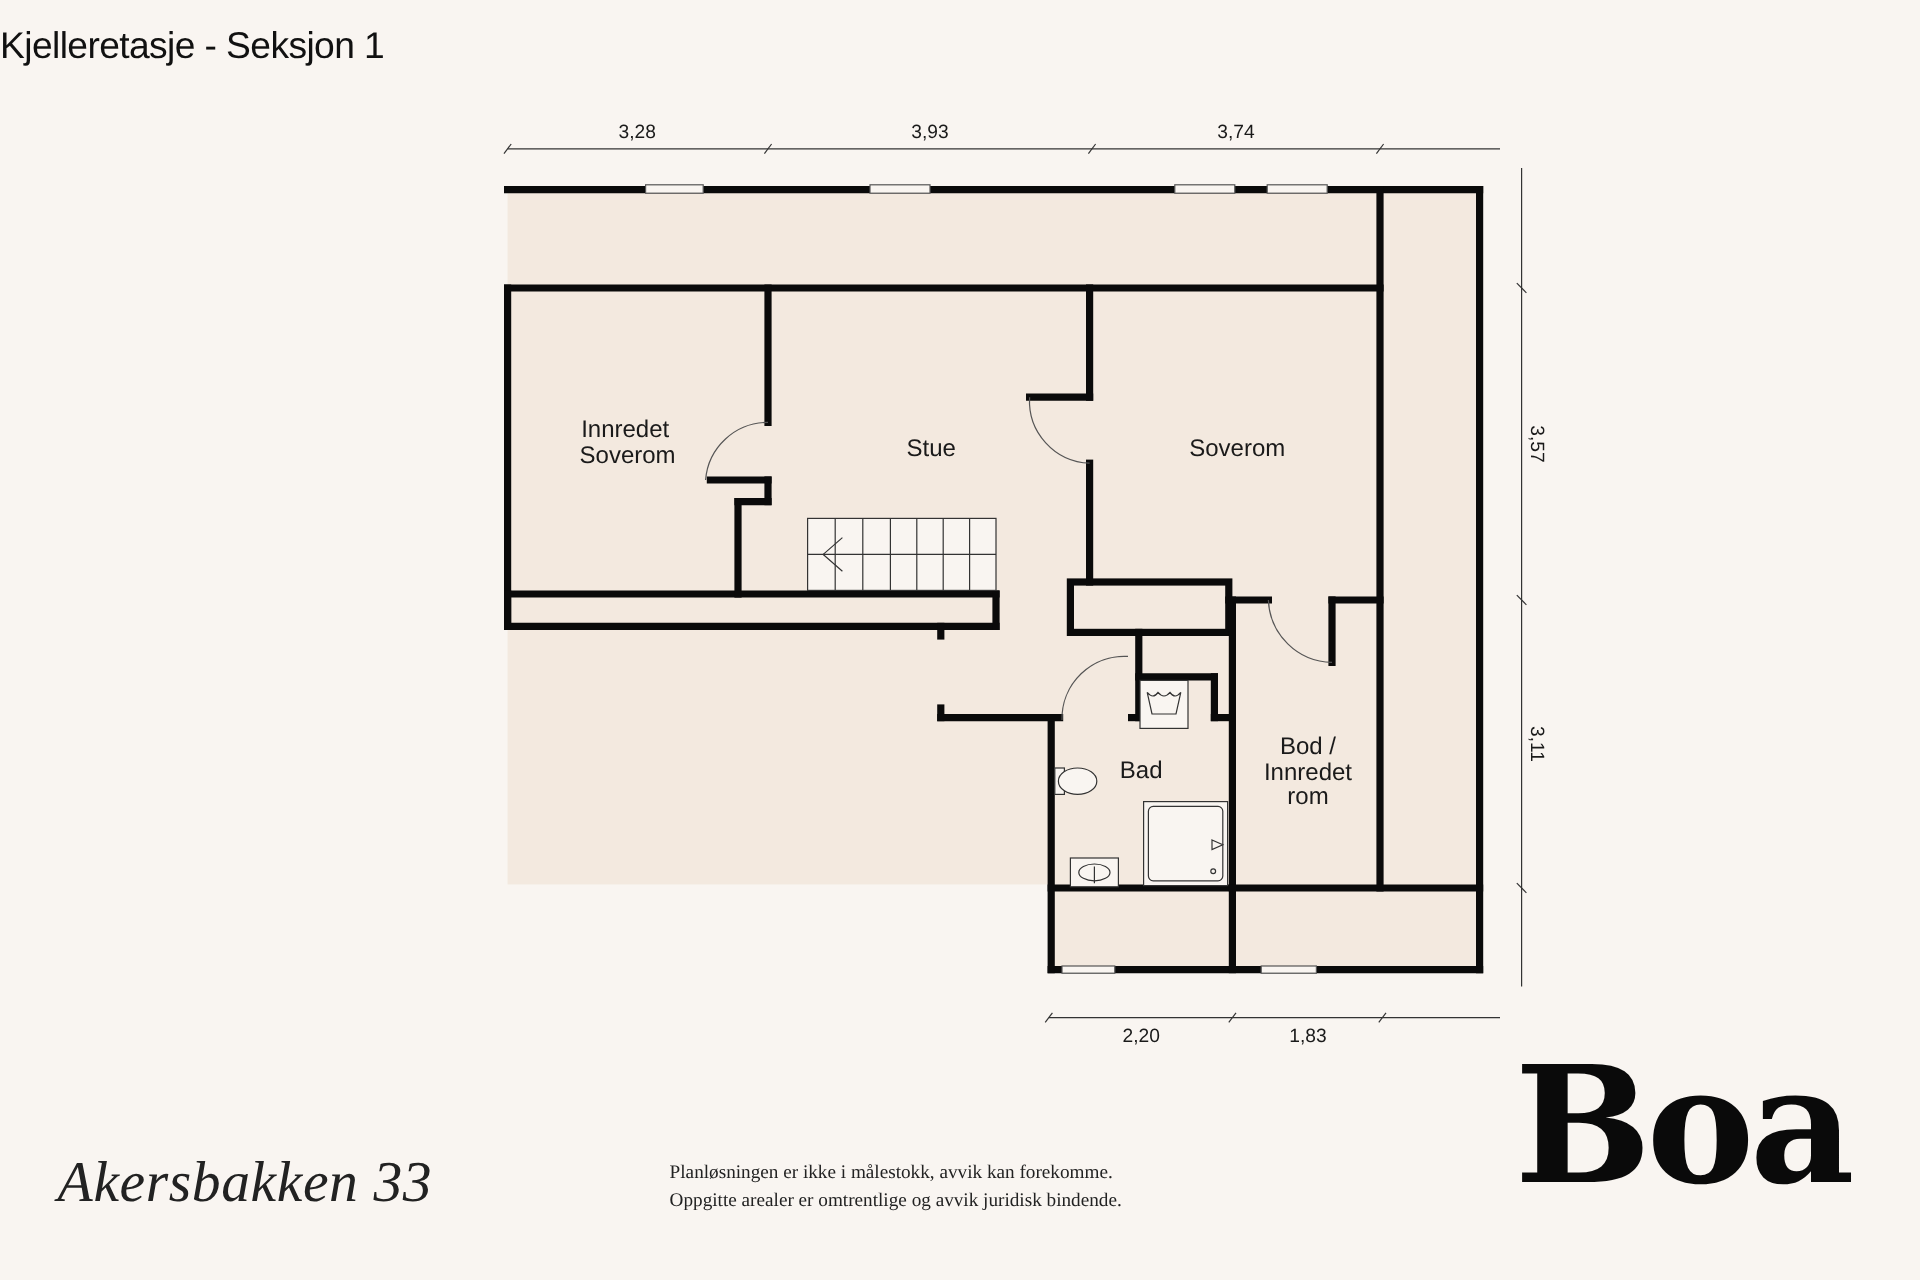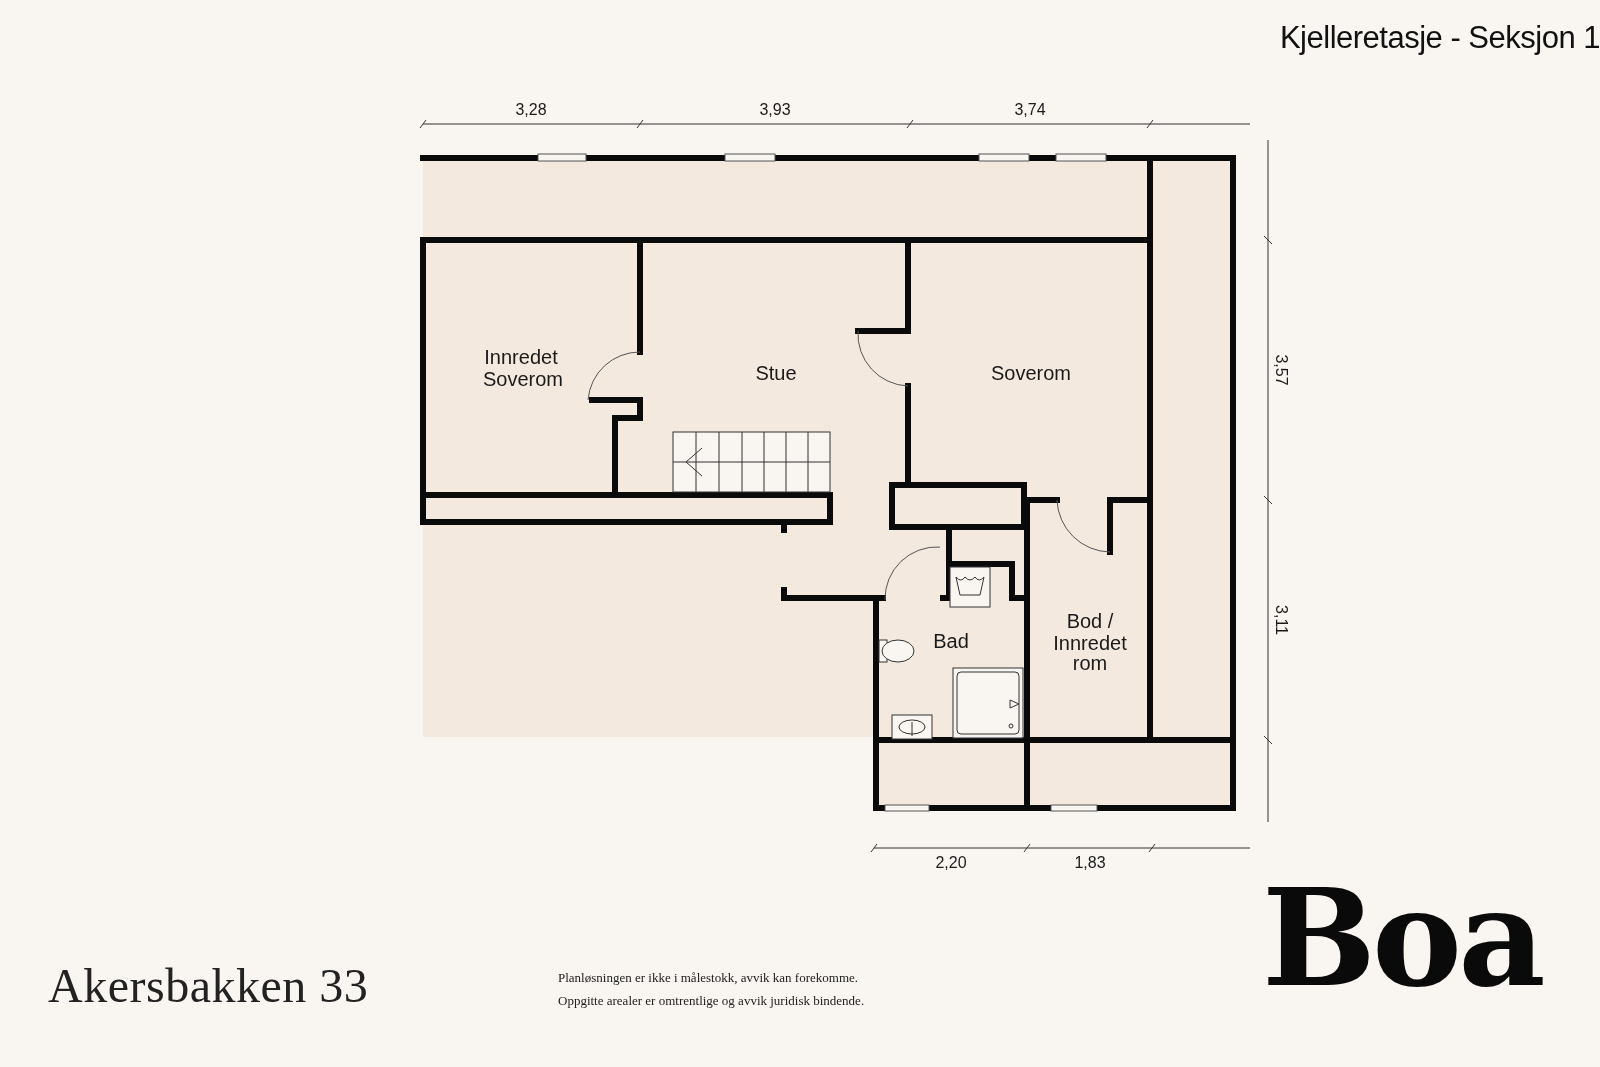--- a/index.html
+++ b/index.html
@@ -5,38 +5,39 @@
     html, body { margin: 0; padding: 0; }
     body {
       width: 1600px; height: 1067px;
       background: #f9f5f1;
       position: relative; overflow: hidden;
       font-family: "Liberation Sans", sans-serif;
       color: #111;
     }
     .title {
       position: absolute; left: 0; width: 1600px; top: 20px;
-      text-align: right; font-size: 31px; letter-spacing: -0.5px;
+      text-align: left; font-size: 31px; letter-spacing: -0.5px;
       font-family: "Liberation Sans", sans-serif; color: #111;
     }
     svg.plan { position: absolute; left: 0; top: 0; }
     .room-label {
       font-family: "Liberation Sans", sans-serif; font-size: 20px; fill: #1a1a1a;
     }
     .dim-label {
       font-family: "Liberation Sans", sans-serif; font-size: 16px; fill: #1a1a1a;
     }
     .address {
       position: absolute; left: 48px; top: 958px;
       font-family: "Liberation Serif", serif; font-size: 48px; color: #222;
       letter-spacing: 0.5px;
+      font-style: italic;
     }
     .disclaimer {
       position: absolute; left: 558px; top: 966px;
-      font-family: "Liberation Serif", serif; font-size: 13px; color: #222;
+      font-family: "Liberation Serif", serif; font-size: 16px; color: #222;
       line-height: 23px;
     }
     .brand {
       position: absolute; left: 1262px; top: 870px;
       font-family: "DejaVu Serif", serif; font-weight: bold; font-size: 135px;
       color: #0a0a0a; letter-spacing: -4px; line-height: 1; text-align: center;
     }
   </style>
 </head>
 <body>

